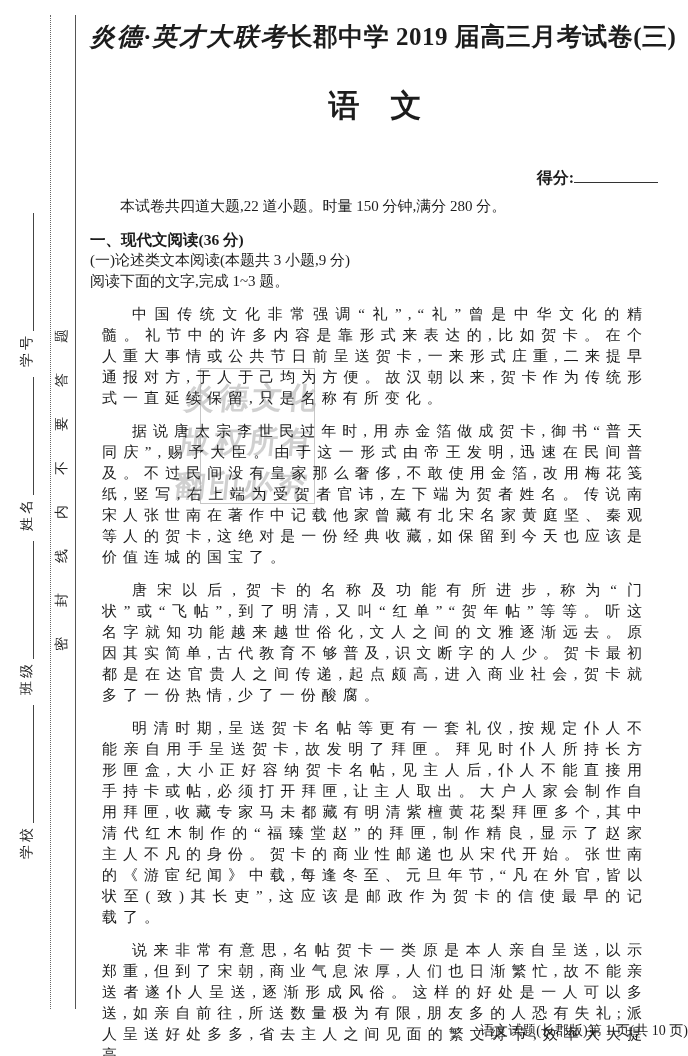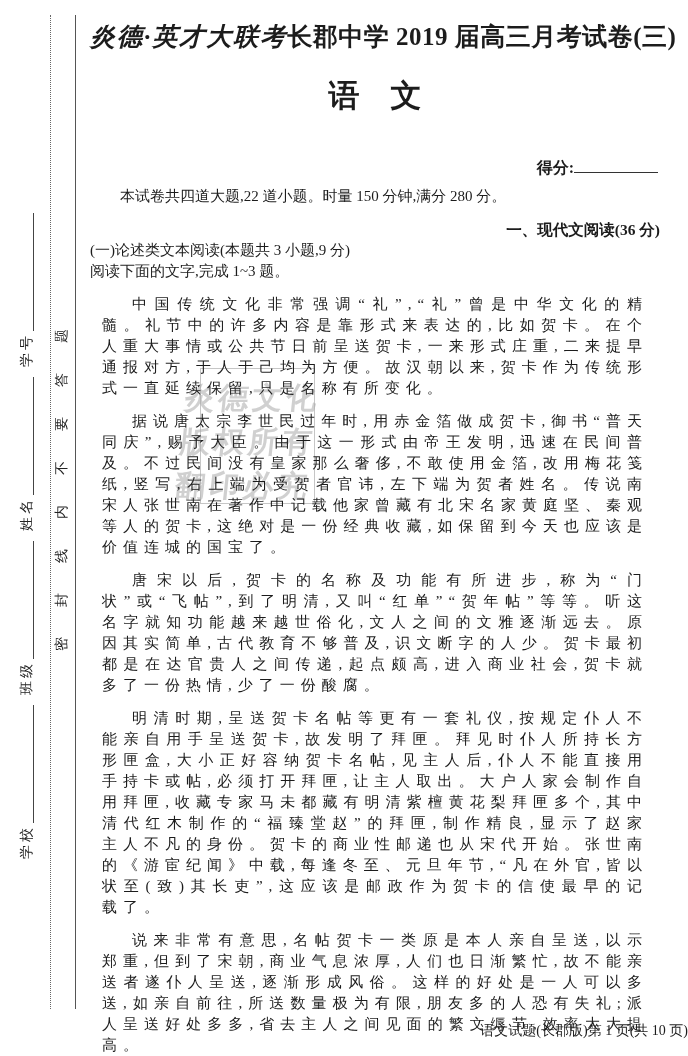--- a/index.html
+++ b/index.html
@@ -54,33 +54,33 @@
   }
   .wm-text span{display:block;}
   
   .content{position:absolute;left:90px;top:20px;width:570px;z-index:1;}
   .header-title{
     font-size:25px;line-height:34px;font-weight:bold;
     text-align:left;letter-spacing:0.5px;white-space:nowrap;
   }
   .header-title .brand{font-weight:900;font-style:italic;letter-spacing:2px;}
   .subject-title{
-    margin-top:22px;font-size:31px;font-weight:bold;
+    margin-top:32px;font-size:31px;font-weight:bold;
     text-align:center;line-height:40px;
   }
   .score-row{
     margin-top:42px;height:20px;text-align:right;
     font-size:16px;font-weight:bold;padding-right:2px;font-family:Liberation Serif, serif;
   }
   .score-line{
     display:inline-block;width:84px;height:14px;
     border-bottom:1px solid #333;vertical-align:baseline;
   }
   .exam-info{margin-top:8px;font-size:15px;line-height:21px;text-indent:2em;}
-  .sec-heading{margin-top:12px;font-size:15.5px;font-weight:bold;line-height:21px;text-align:right;}
+  .sec-heading{margin-top:12px;font-size:15.5px;font-weight:bold;line-height:21px;}
   .sub-heading,.instruction{font-size:15px;line-height:21px;}
   .passage p{
     margin:12px;font-size:15px;line-height:21px;
     letter-spacing:6px;text-indent:2em;text-align:justify;
   }
   .page-footer{
     position:absolute;left:4px;right:0;top:1022px;z-index:1;
     text-align:right;font-size:14px;color:#1c1c1c;
   }
 </style>

